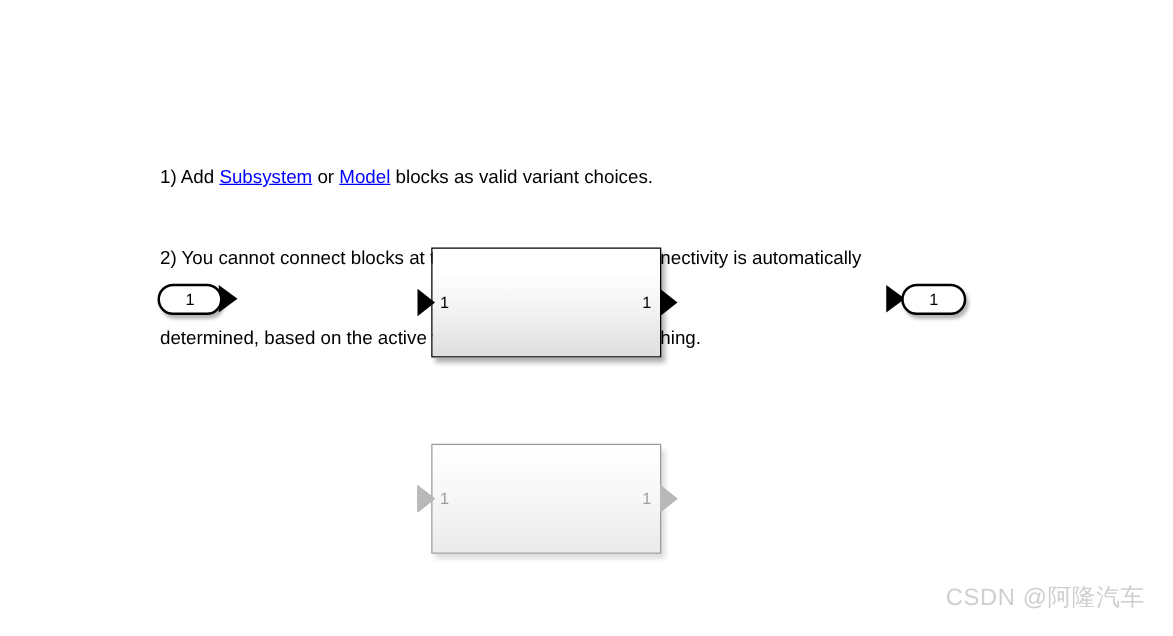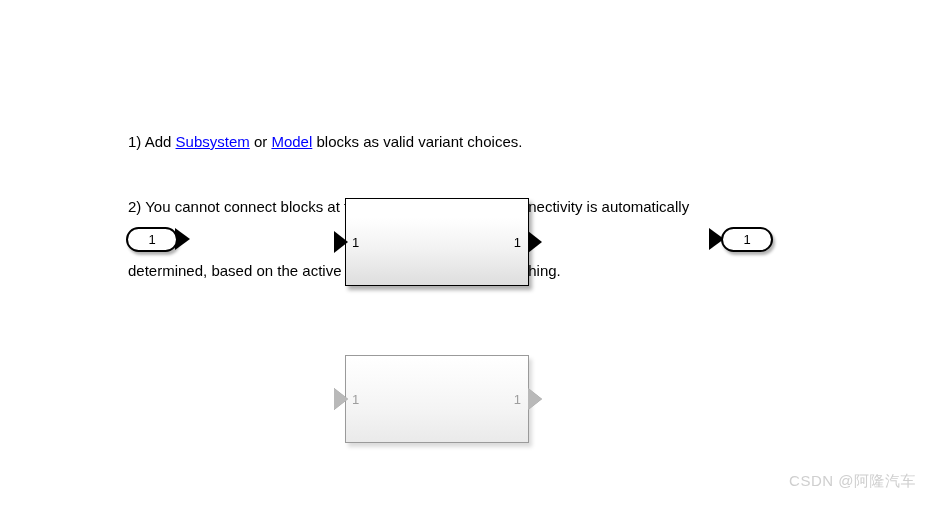--- a/index.html
+++ b/index.html
@@ -130,21 +130,21 @@
   #block-inactive .block-tri {
     border-left-color: #b9b9b9;
     filter: drop-shadow(0 0 0.6px #8d8d8d);
   }
 
   
   #watermark {
     position: absolute;
     right: 22px;
     bottom: 18px;
-    font-size: 15px;
+    font-size: 19px;
     color: #cfcfcf;
     letter-spacing: 0.5px;
     user-select: none;
   }
 </style>
 </head>
 <body>
 
 <div id="canvas">
 

